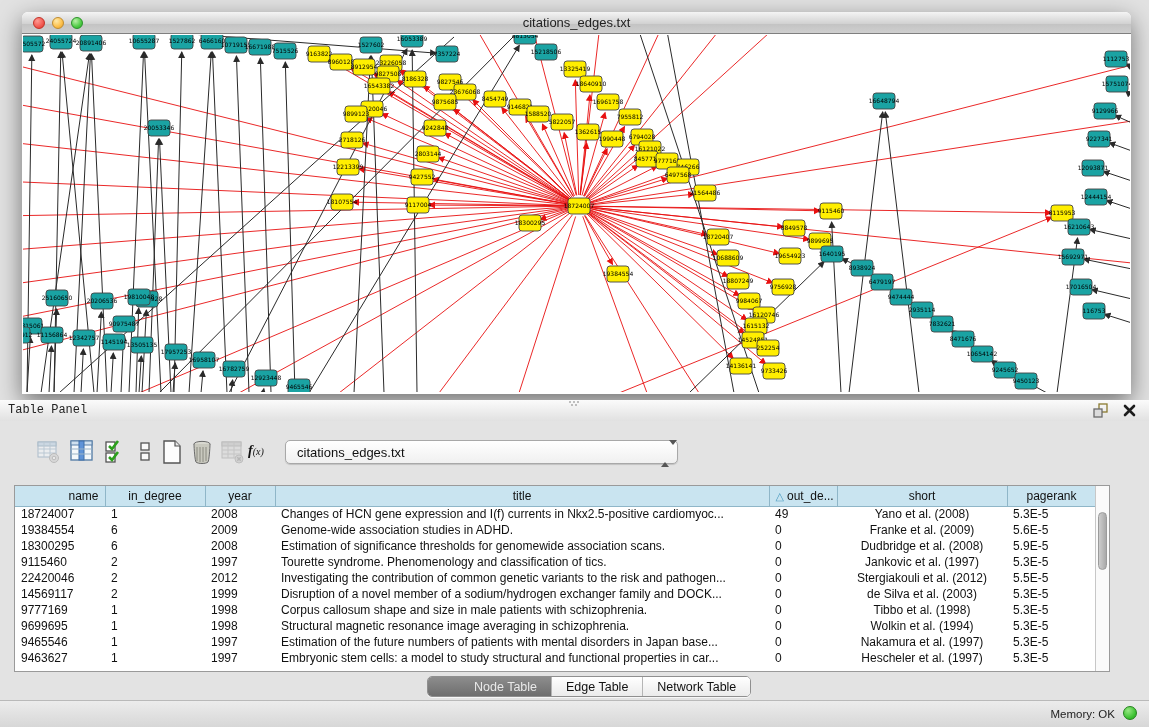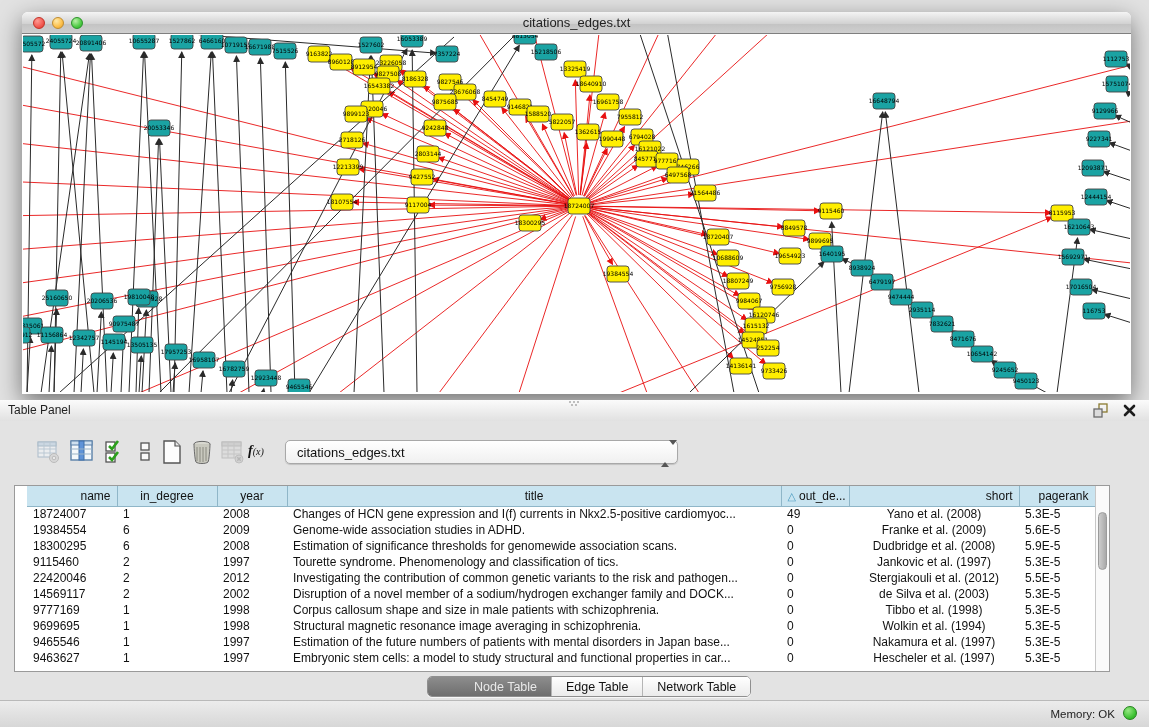--- a/index.html
+++ b/index.html
@@ -15,49 +15,49 @@
   .titlebar .title { position:absolute; left:0; right:0; top:3px; text-align:center;
     font-size:13px; color:#222; }
   .tl { position:absolute; top:5px; width:12px; height:12px; border-radius:50%; }
   .tl.r { left:11px; background:radial-gradient(circle at 35% 30%,#ff9a92,#f25a52 60%,#d8352c); border:1px solid #c33126;}
   .tl.y { left:30px; background:radial-gradient(circle at 35% 30%,#ffe9a8,#fdbf49 60%,#df9f33); border:1px solid #c08c2e;}
   .tl.g { left:49px; background:radial-gradient(circle at 35% 30%,#b9f0a8,#4ecb44 60%,#2aa82e); border:1px solid #2a9428;}
   .canvas { position:absolute; left:1px; top:23px; width:1107px; height:357px; background:#ffffff; overflow:hidden; }
 
   
   .panel-titlebar { position:absolute; left:0; top:400px; width:1149px; height:26px;
-    background:linear-gradient(180deg,#fbfbfb,#dcdcdc); border-bottom:1px solid #b5b5b5; }
+    background:linear-gradient(180deg,#fbfbfb,#dcdcdc); border-bottom:1px solid #b5b5b5;font-family:Liberation Mono, monospace; }
   .panel-titlebar .ptitle { position:absolute; left:8px; top:3px; font-size:12px; color:#222; }
   .grip { position:absolute; left:569px; top:1px; width:10px; height:5px; opacity:.7; }
   .grip i { position:absolute; width:2px; height:2px; background:#8a8a8a; border-radius:50%; }
   .float-btn { position:absolute; right:40px; top:3px; width:16px; height:15px; }
   .close-btn { position:absolute; right:12px; top:3px; width:15px; height:15px; }
   .panel-body { position:absolute; left:0; top:421px; width:1149px; height:279px; background:#e3e3e3; }
 
   .toolbar { position:absolute; left:0; top:18px; width:1149px; height:30px; }
   .tool { position:absolute; top:0; width:24px; height:26px; }
   .combo { position:absolute; left:285px; top:1px; width:393px; height:24px;
     background:linear-gradient(180deg,#ffffff,#f0f0f0); border:1px solid #a8a8a8; border-radius:5px;
     box-shadow:0 1px 1px rgba(0,0,0,.15); }
   .combo .cv { position:absolute; left:11px; top:4px; font-size:13px; color:#111; }
   .combo .stepper { position:absolute; right:7px; top:4px; width:9px; height:16px; }
   .combo .stepper .up { width:0; height:0; border-left:4px solid transparent; border-right:4px solid transparent;
     border-bottom:5px solid #555; margin-bottom:3px; }
   .combo .stepper .dn { width:0; height:0; border-left:4px solid transparent; border-right:4px solid transparent;
     border-top:5px solid #555; }
 
   .tablewrap { position:absolute; left:14px; top:64px; width:1096px; height:187px;
-    background:#fff; border:1px solid #9a9a9a;padding-left:12px; }
+    background:#fff; border:1px solid #9a9a9a; }
   table.grid { border-collapse:collapse; table-layout:fixed; width:1081px; font-size:12px; color:#111; }
   table.grid th { height:20px; background:#c9e4f0; border:1px solid #8fb6c8; border-top:none;
     font-weight:normal; font-size:12px; padding:0 6px; overflow:hidden; white-space:nowrap; }
   table.grid th:first-child { border-left:none; }
   table.grid td { height:16px; padding:0 6px; overflow:hidden; white-space:nowrap; border:none; }
   th.h0 { text-align:right; } th.h1 { text-align:center; } th.h2 { text-align:center; }
-  th.h3 { text-align:center; } th.h4 { text-align:right; } th.h5 { text-align:right; } th.h6 { text-align:center; }
+  th.h3 { text-align:center; } th.h4 { text-align:right; } th.h5 { text-align:center; } th.h6 { text-align:center; }
   td.c0,td.c1,td.c2,td.c3,td.c4,td.c6 { text-align:left; }
   td.c5 { text-align:center; }
   .sort-tri { color:#4d9cc0; font-size:11px; margin-right:3px; }
   .vscroll { position:absolute; right:0; top:0; width:14px; height:185px; background:#fafafa; border-left:1px solid #c7c7c7; }
   .vthumb { position:absolute; left:2px; top:26px; width:9px; height:58px; border-radius:5px;
     background:linear-gradient(90deg,#cdcdcd,#a9a9a9); border:1px solid #9b9b9b; }
 
   .tabs { position:absolute; left:427px; top:255px; height:21px; display:flex;
     border:1px solid #8f8f8f; border-radius:5px; overflow:hidden; background:#fff;
     box-shadow:0 1px 0 rgba(255,255,255,.7); }
@@ -805,21 +805,21 @@
             <td class="c1">2</td>
             <td class="c2">2012</td>
             <td class="c3">Investigating the contribution of common genetic variants to the risk and pathogen...</td>
             <td class="c4">0</td>
             <td class="c5">Stergiakouli et al. (2012)</td>
             <td class="c6">5.5E-5</td>
           </tr>
           <tr>
             <td class="c0">14569117</td>
             <td class="c1">2</td>
-            <td class="c2">2002</td>
+            <td class="c2">1999</td>
             <td class="c3">Disruption of a novel member of a sodium/hydrogen exchanger family and DOCK...</td>
             <td class="c4">0</td>
             <td class="c5">de Silva et al. (2003)</td>
             <td class="c6">5.3E-5</td>
           </tr>
           <tr>
             <td class="c0">9777169</td>
             <td class="c1">1</td>
             <td class="c2">1998</td>
             <td class="c3">Corpus callosum shape and size in male patients with schizophrenia.</td>

